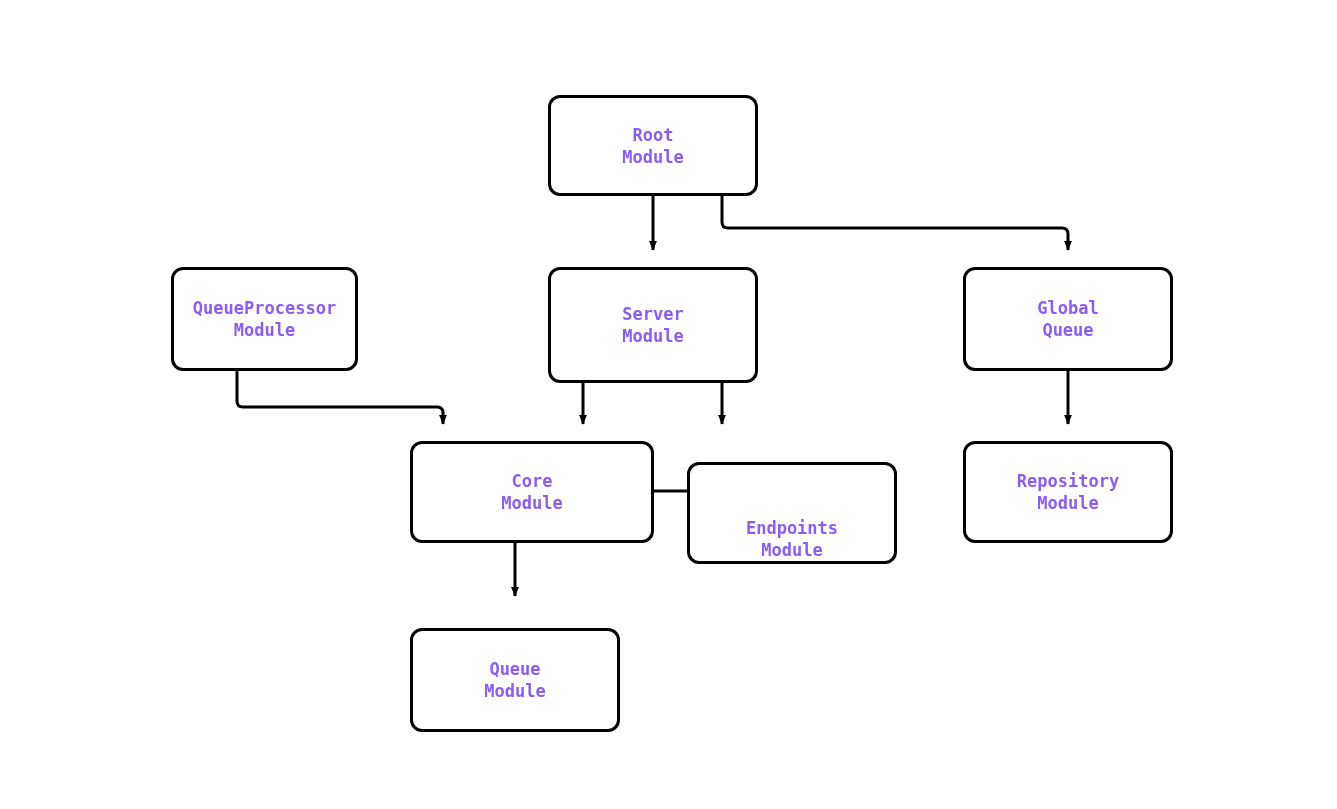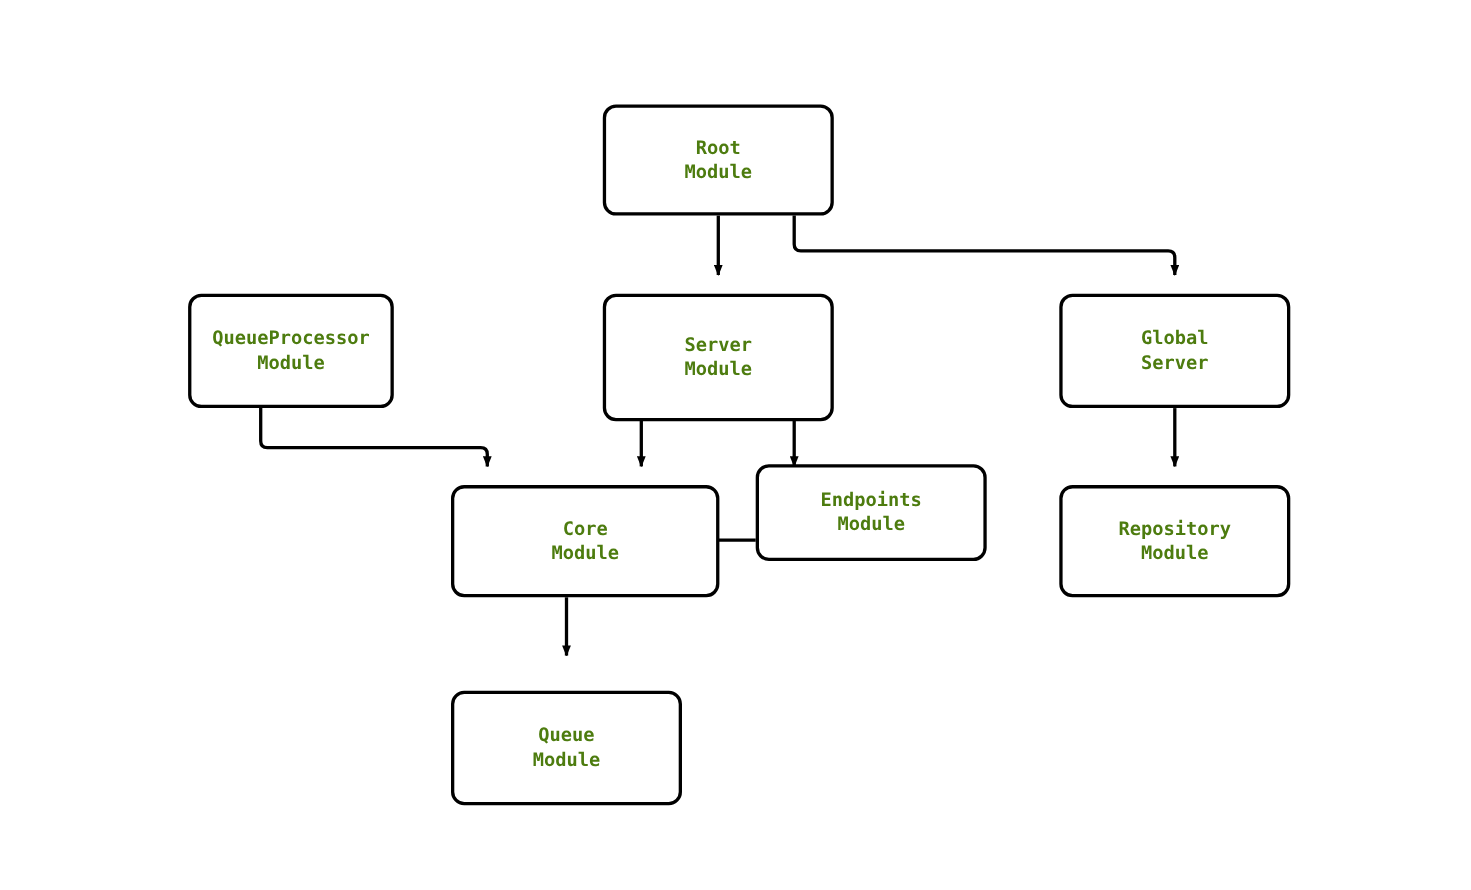--- a/index.html
+++ b/index.html
@@ -31,21 +31,21 @@
     display: flex;
     flex-direction: column;
     align-items: center;
     justify-content: center;
     z-index: 2;
   }
   .node-label {
     font-family: "DejaVu Sans Mono", "Liberation Mono", monospace;
     font-size: 17px;
     font-weight: bold;
-    color: #4d7c0f;
+    color: #8b5cf6;
     line-height: 22px;
     text-align: center;
     white-space: pre;
     letter-spacing: 0px;
   }
 </style>
 </head>
 <body>
 
 <div id="canvas">
@@ -84,29 +84,29 @@
 Module</div>
   </div>
 
   <div class="node" style="left:548px; top:267px; width:210px; height:116px;">
     <div class="node-label">Server
 Module</div>
   </div>
 
   <div class="node" style="left:963px; top:267px; width:210px; height:104px;">
     <div class="node-label">Global
-Server</div>
+Queue</div>
   </div>
 
   <div class="node" style="left:410px; top:441px; width:244px; height:102px;">
     <div class="node-label">Core
 Module</div>
   </div>
 
-  <div class="node" style="left:687px; top:422px; width:210px; height:88px;">
+  <div class="node" style="left:687px; top:462px; width:210px; height:102px;justify-content:flex-end;">
     <div class="node-label">Endpoints
 Module</div>
   </div>
 
   <div class="node" style="left:963px; top:441px; width:210px; height:102px;">
     <div class="node-label">Repository
 Module</div>
   </div>
 
   <div class="node" style="left:410px; top:628px; width:210px; height:104px;">

